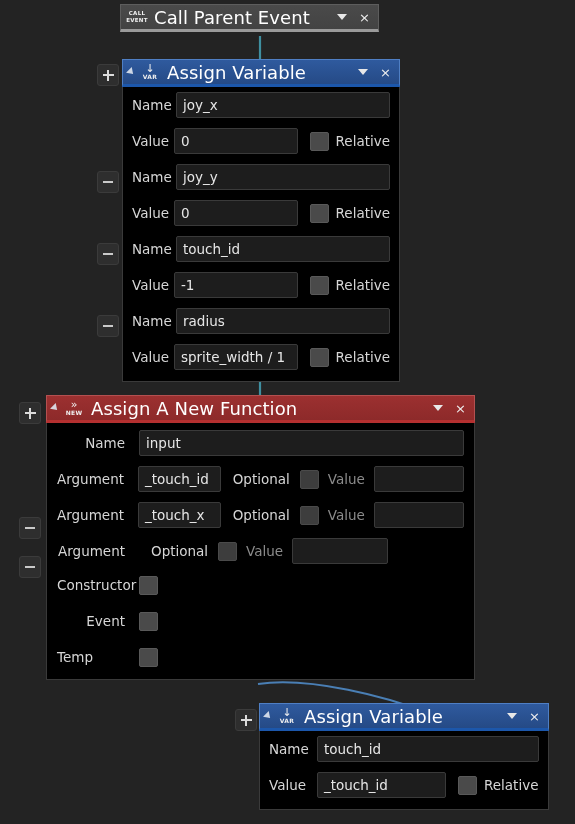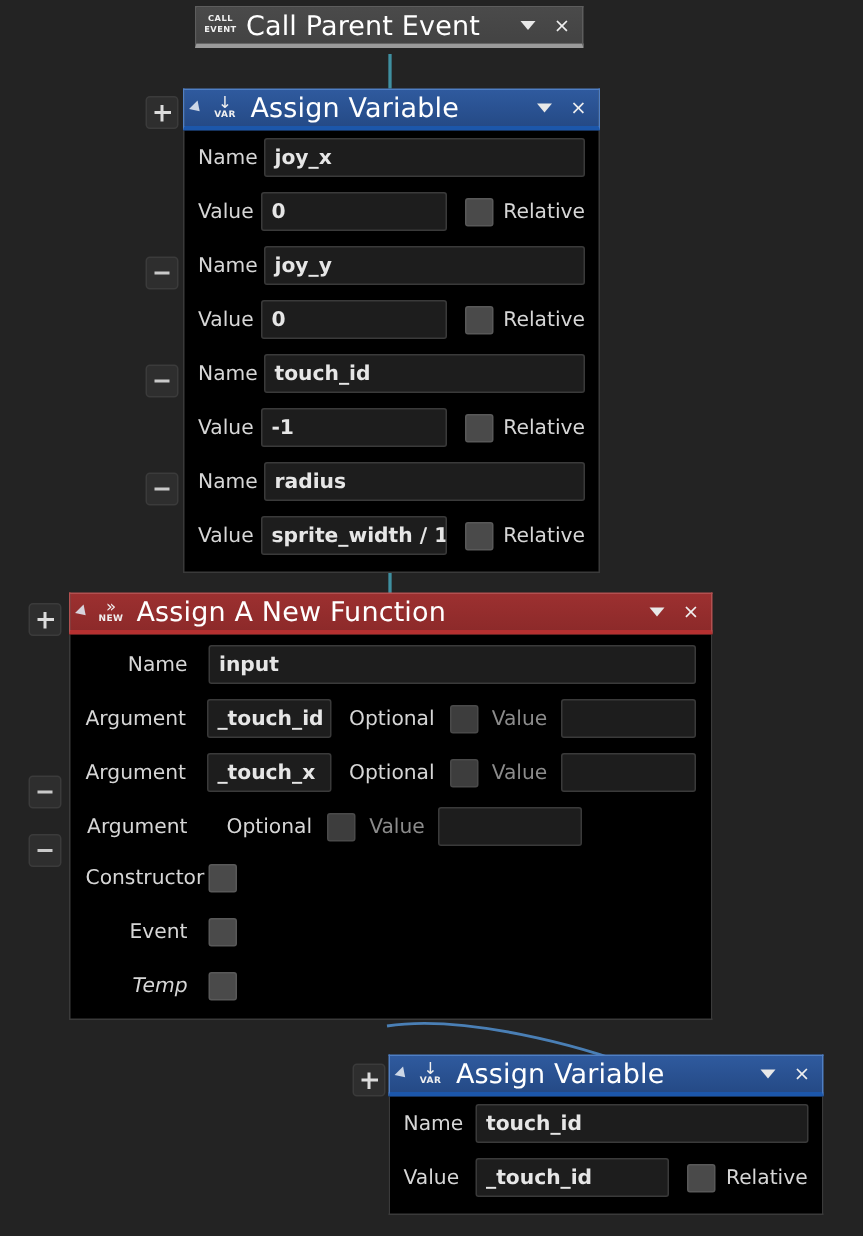--- a/index.html
+++ b/index.html
@@ -147,21 +147,20 @@
     border-radius: 2px;
     height: 26px;
     display: flex;
     align-items: center;
     padding: 0 6px;
     box-sizing: border-box;
     font-size: 13.5px;
     color: #e6e6e6;
     overflow: hidden;
     white-space: nowrap;
-    font-weight: bold;
   }
   .field.empty { color: #555; }
 
   .chk {
     width: 17px;
     height: 17px;
     background: #4a4a4a;
     border: 1px solid #595959;
     border-radius: 2px;
     flex: 0 0 auto;
@@ -190,21 +189,21 @@
   .sidebtn .plus {
     position: relative; width: 11px; height: 11px;
   }
   .sidebtn .plus:before, .sidebtn .plus:after {
     content: ""; position: absolute; background: #dcdcdc;
   }
   .sidebtn .plus:before { left: 0; top: 4.5px; width: 11px; height: 2px; }
   .sidebtn .plus:after  { top: 0; left: 4.5px; height: 11px; width: 2px; }
 
   
-  #node-call     { left: 130px; top: 4px;   width: 259px; }
+  #node-call     { left: 120px; top: 4px;   width: 259px; }
   #node-assign1  { left: 122px; top: 59px;  width: 278px; }
   #node-declare  { left: 46px;  top: 395px; width: 429px; }
   #node-assign2  { left: 259px; top: 703px; width: 290px; }
 </style>
 </head>
 <body>
 
 <div id="graph">
 
   <svg id="wires" viewBox="0 0 575 824" xmlns="http://www.w3.org/2000/svg">
@@ -354,21 +353,21 @@
 
       <div class="row" style="height:24px; margin-bottom:12px">
         <span class="lbl" style="width:82px; text-align:right; padding-right:14px; box-sizing:border-box;">Constructor</span>
         <span class="chk"></span>
       </div>
       <div class="row" style="height:24px; margin-bottom:12px">
         <span class="lbl" style="width:82px; text-align:right; padding-right:14px; box-sizing:border-box;">Event</span>
         <span class="chk"></span>
       </div>
       <div class="row" style="height:24px; margin-bottom:0">
-        <span class="lbl" style="width:82px; text-align:right; padding-right:14px; box-sizing:border-box;font-style:italic;">Temp</span>
+        <span class="lbl" style="width:82px; padding-right:14px; box-sizing:border-box;">Temp</span>
         <span class="chk"></span>
       </div>
 
     </div>
   </div>
 
   <div class="sidebtn" style="left:235px; top:709px;">
       <span class="plus"></span>
     </div>
 

